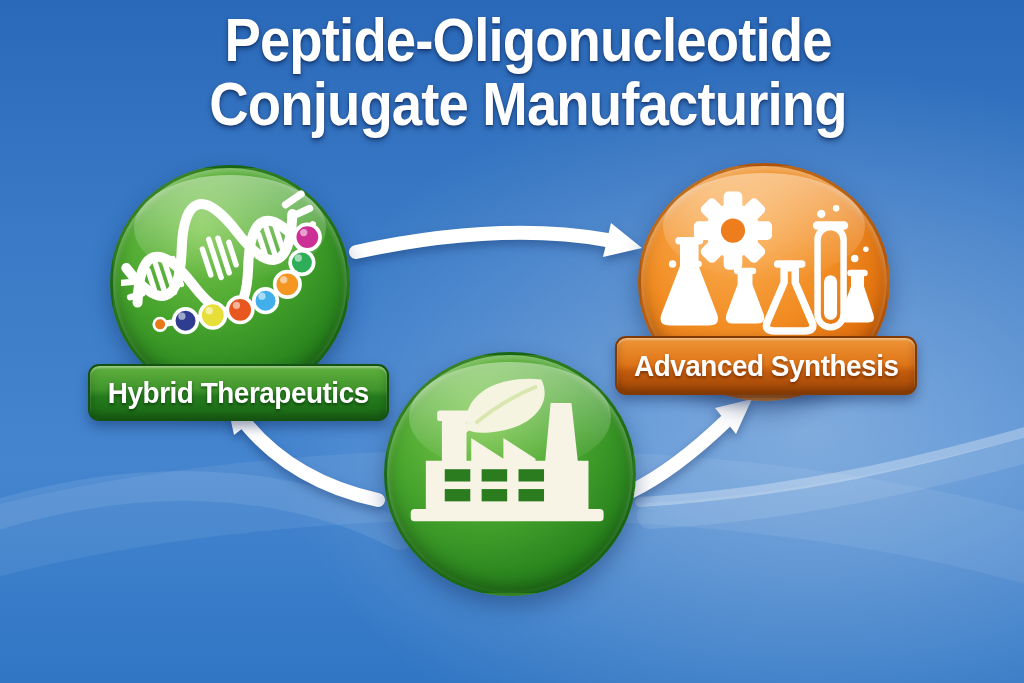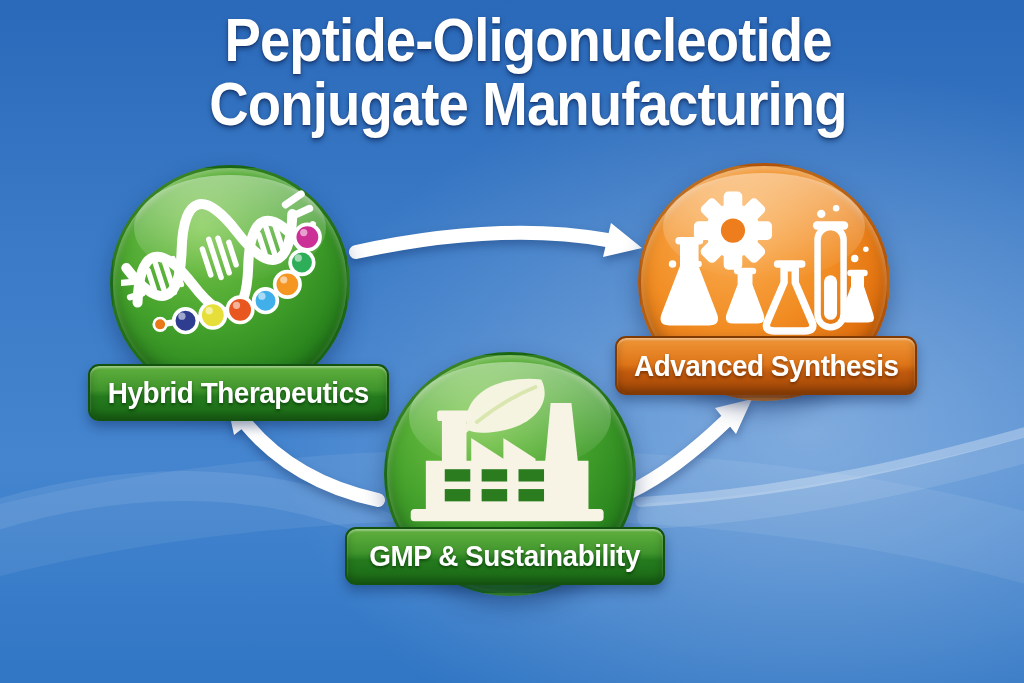--- a/index.html
+++ b/index.html
@@ -220,17 +220,14 @@
           <rect x="85" y="106" width="27" height="13"></rect>
           <rect x="124" y="106" width="27" height="13"></rect>
         <rect x="46" y="127" width="27" height="13"></rect>
           <rect x="85" y="127" width="27" height="13"></rect>
           <rect x="124" y="127" width="27" height="13"></rect>
       </g>
 
       <rect x="10" y="148" width="204" height="13" rx="4" fill="#f7f4e6"></rect>
     </svg>
   </div>
-  <div class="nodelabel greenlbl l-gmp">
-    <span class="txt">GMP &amp; Sustainability</span>
-  </div>
 
 </div>
 
 </body></html>

